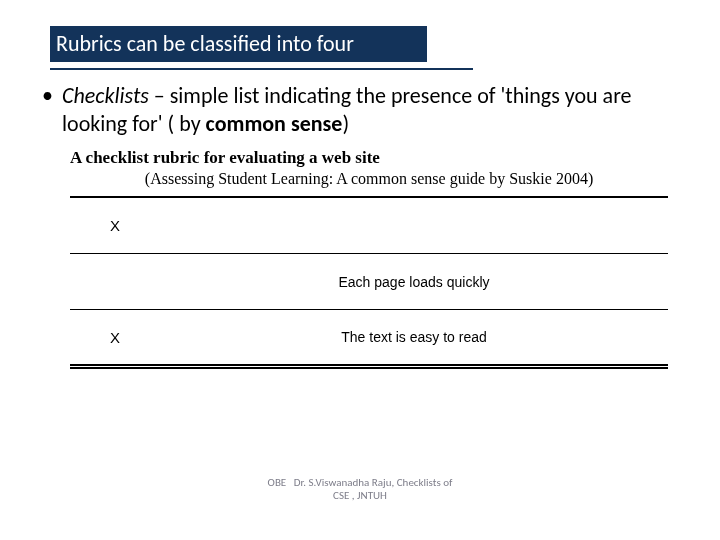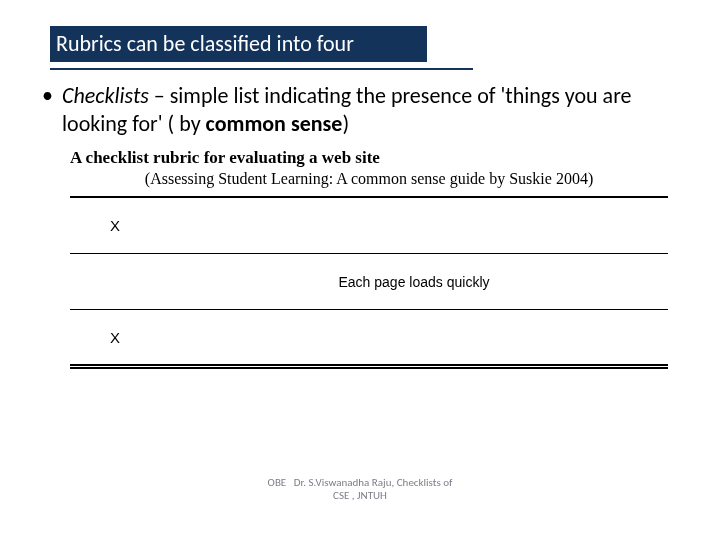--- a/index.html
+++ b/index.html
@@ -131,20 +131,21 @@
   <div class="tbl">
     <div class="row">
       <div class="mark">X</div>
     </div>
     <div class="row">
       <div class="mark"></div>
       <div class="desc">Each page loads quickly</div>
     </div>
     <div class="row last">
       <div class="mark">X</div>
+      <div class="desc">The text is easy to read</div>
     </div>
     <div class="dbl-bottom"></div>
   </div>
 </div>
 
 <div class="footer">
   <span>OBE</span>&nbsp;&nbsp;&nbsp;<span>Dr. S.Viswanadha Raju, Checklists of</span><br>
   <span>CSE , JNTUH</span>
 </div>
 

